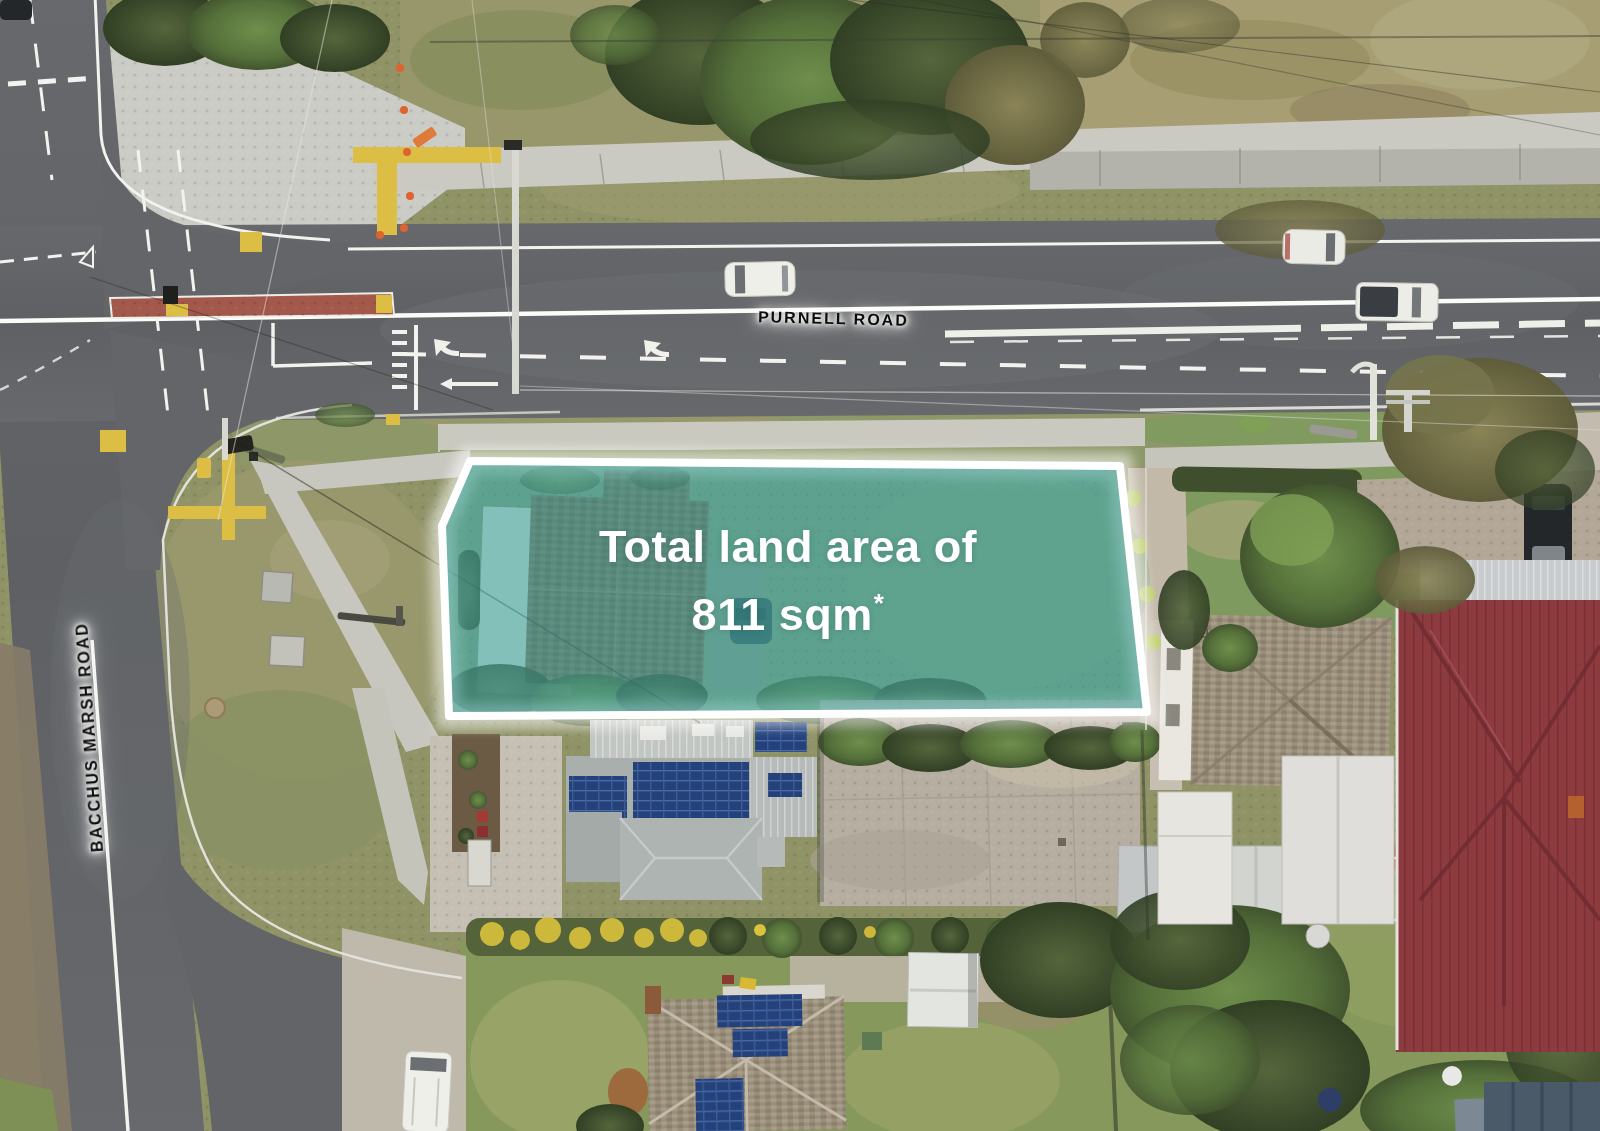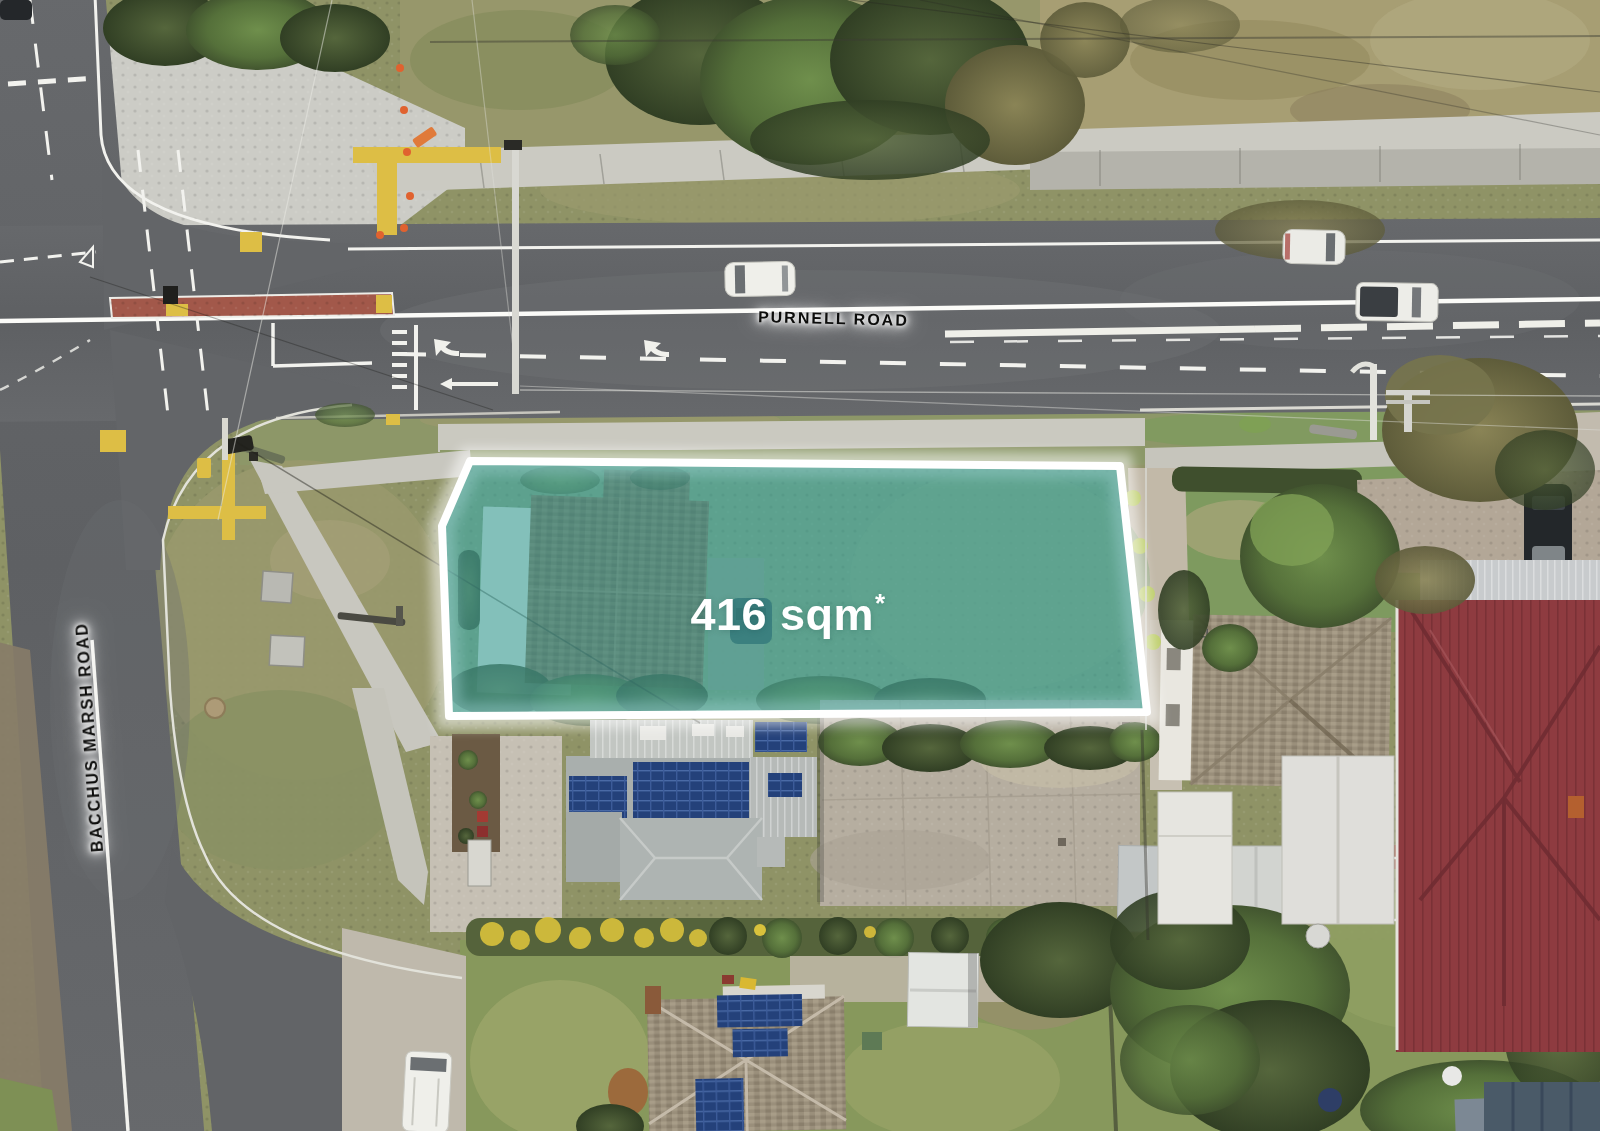--- a/index.html
+++ b/index.html
@@ -501,16 +501,16 @@
 
 <g>
   <polygon points="470,461 1120,466 1147,712 449,716 442,526" fill="none" stroke="#FFFFFF" stroke-width="26" opacity=".55" filter="url(#blur6)"></polygon>
   <polygon points="470,461 1120,466 1147,712 449,716 442,526" fill="rgba(64,160,153,0.58)" stroke="#FFFFFF" stroke-width="8" stroke-linejoin="round"></polygon>
 </g>
 </svg>
 
 <div id="purnell-label" class="label-road">PURNELL ROAD</div>
 <div id="bacchus-label" class="label-road">BACCHUS MARSH ROAD</div>
 <div id="headline">
-  <br>
-  <span>416 sqm</span><sup>*</sup>
+  <span>Total land area of</span><br>
+  <span>811 sqm</span><sup>*</sup>
 </div>
 </div>
 
 </body></html>

